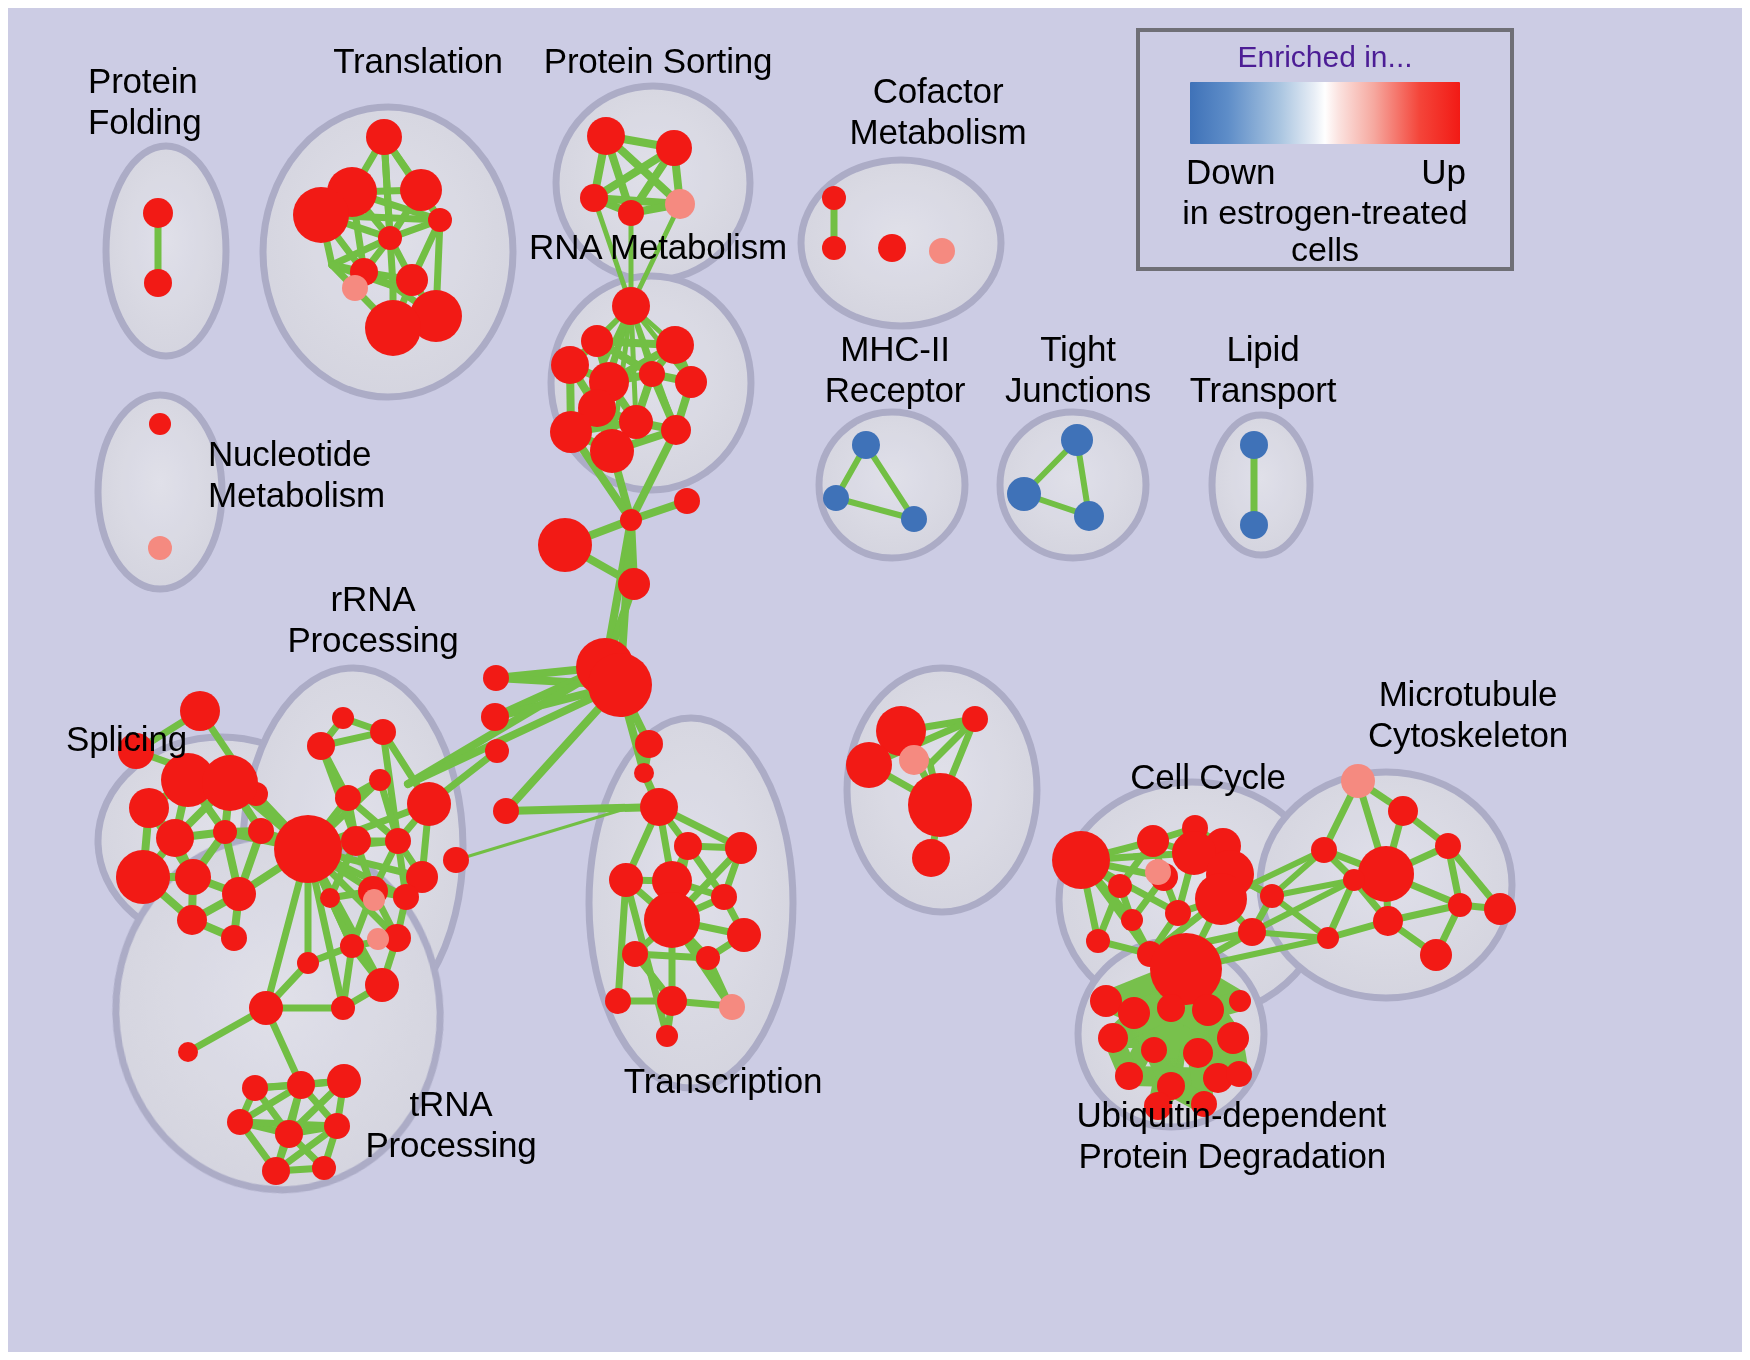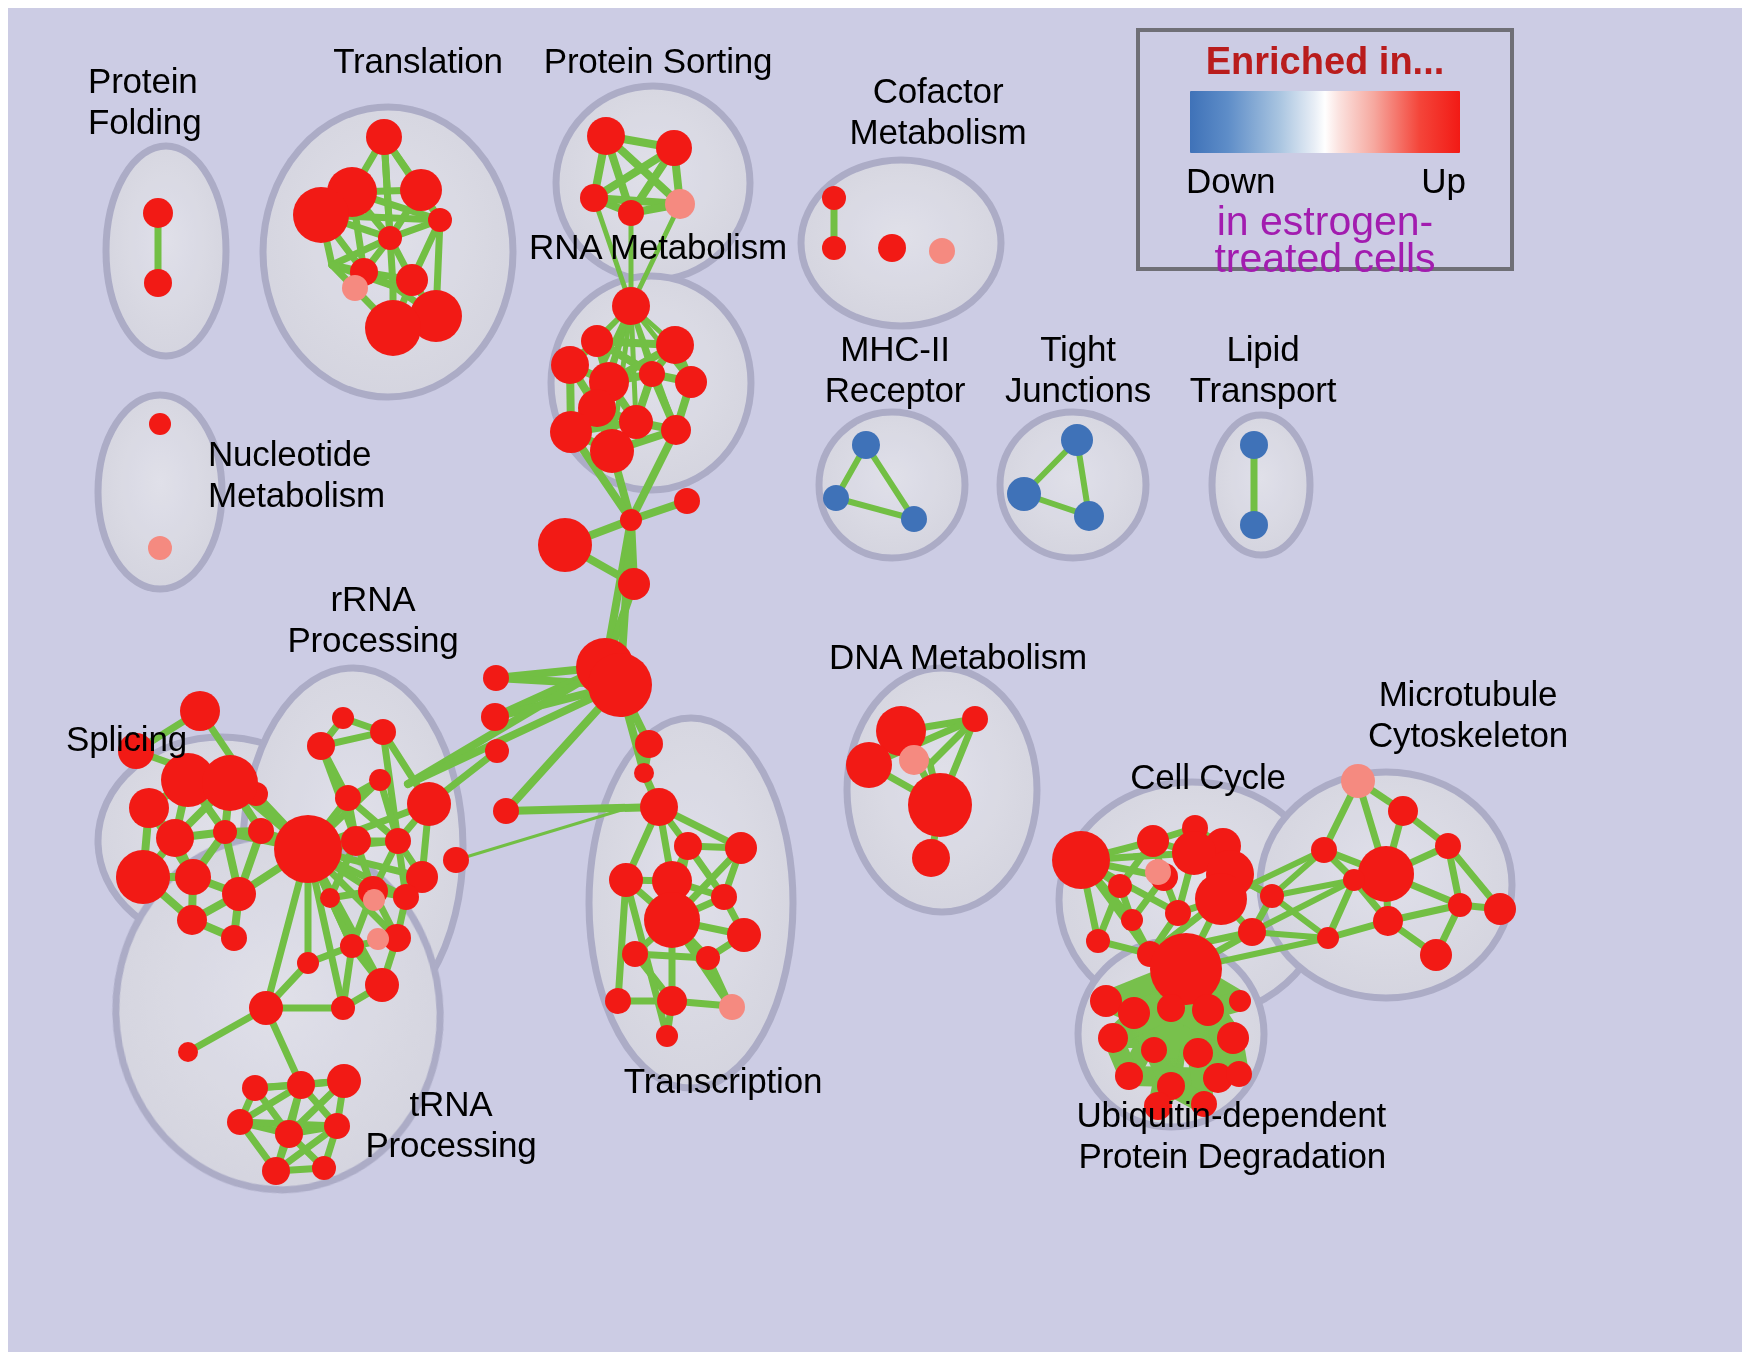--- a/index.html
+++ b/index.html
@@ -3,25 +3,25 @@
 <meta charset="utf-8">
 <style>
   html,body{margin:0;padding:0;background:#ffffff;}
   body{font-family:"Liberation Sans",sans-serif;}
   #stage{position:relative;width:1750px;height:1360px;background:#ffffff;overflow:hidden;}
   #canvas{position:absolute;left:8px;top:8px;width:1734px;height:1344px;background:#ccccE4;overflow:hidden;}
   svg#net{position:absolute;left:0;top:0;width:1734px;height:1344px;display:block;}
   .clabel{position:absolute;color:#000;font-size:35px;line-height:41px;font-weight:400;white-space:pre;letter-spacing:-0.2px;}
   .clabel.center{text-align:center;}
   #legend{position:absolute;box-sizing:border-box;border:4px solid #6f6f76;background:#ccccE4;}
-  #legend .ltitle{font-size:38px;text-align:center;color:#b91c1c;font-weight:bold;}
+  #legend .ltitle{font-size:30px;text-align:center;color:#4c1d95;}
   #legend .bar{height:62px;border-radius:1px;
      background:linear-gradient(to right,#3f72b8 0%,#5e8dc8 14%,#a8c4e0 33%,#e8eef6 46%,#ffffff 50%,#fbe3e0 55%,#f6a9a0 68%,#f4453a 85%,#f21a15 100%);}
   #legend .row{display:flex;justify-content:space-between;font-size:35px;color:#000;}
-  #legend .sub{font-size:41px;text-align:center;color:#a21caf;line-height:37px;}
+  #legend .sub{font-size:34px;text-align:center;color:#000000;line-height:37px;}
 </style>
 </head>
 <body>
 
 <div id="stage">
   <div id="canvas">
 
     <svg id="net" viewBox="0 0 1734 1344">
       <defs>
         <radialGradient id="cgrad" cx="50%" cy="45%" r="62%">
@@ -653,21 +653,20 @@
     <div class="clabel center" style="left:495px;top:218px;width:310px;">RNA Metabolism</div>
     <div class="clabel center" style="left:780px;top:62px;width:300px;">Cofactor<br>Metabolism</div>
     <div class="clabel center" style="left:762px;top:320px;width:250px;">MHC-II<br>Receptor</div>
     <div class="clabel center" style="left:945px;top:320px;width:250px;">Tight<br>Junctions</div>
     <div class="clabel center" style="left:1130px;top:320px;width:250px;">Lipid<br>Transport</div>
     <div class="clabel" style="left:200px;top:425px;width:330px;">Nucleotide<br>Metabolism</div>
     <div class="clabel center" style="left:240px;top:570px;width:250px;">rRNA<br>Processing</div>
     <div class="clabel" style="left:58px;top:710px;width:200px;">Splicing</div>
     <div class="clabel center" style="left:318px;top:1075px;width:250px;">tRNA<br>Processing</div>
     <div class="clabel center" style="left:565px;top:1052px;width:300px;">Transcription</div>
-    <div class="clabel center" style="left:790px;top:628px;width:320px;">DNA Metabolism</div>
     <div class="clabel center" style="left:1290px;top:665px;width:340px;">Microtubule<br>Cytoskeleton</div>
     <div class="clabel center" style="left:1080px;top:748px;width:240px;">Cell Cycle</div>
     <div class="clabel center" style="left:958px;top:1086px;width:420px;text-align:right;">Ubiquitin-dependent<br>Protein Degradation</div>
 
     <div id="legend" style="left:1128px;top:20px;width:378px;height:243px;padding:8px 24px 10px 24px;">
       <div class="ltitle">Enriched in...</div>
       <div class="bar" style="margin:8px 26px 2px 26px;"></div>
       <div class="row" style="margin:8px 20px 0 22px;">
         <span>Down</span>
         <span>Up</span>

